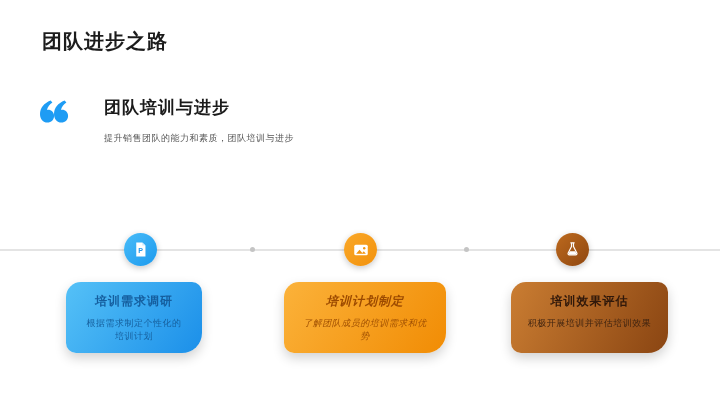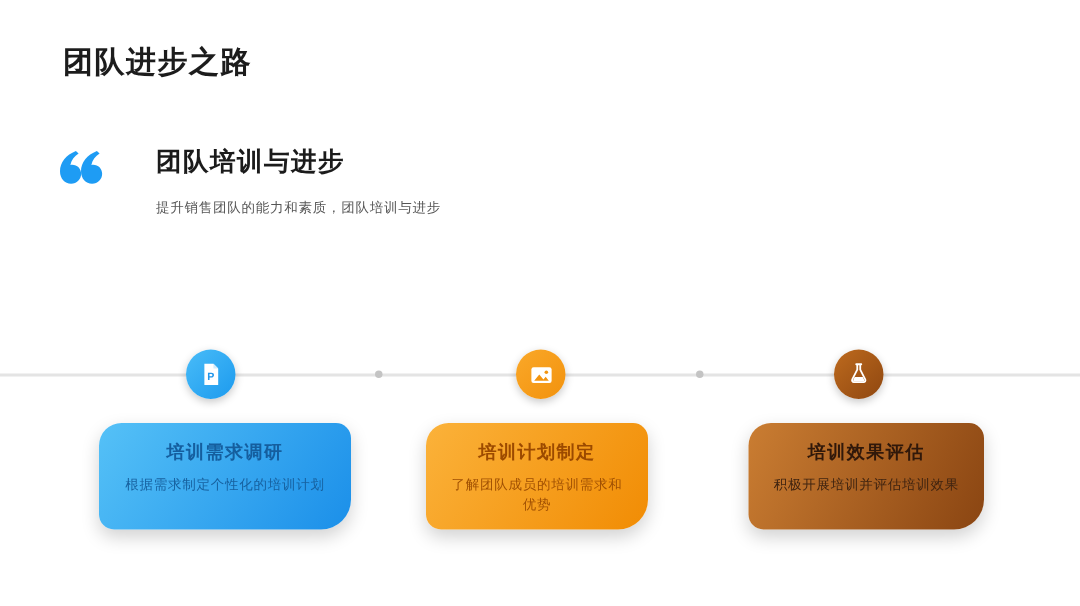--- a/index.html
+++ b/index.html
@@ -33,27 +33,27 @@
   .badge-1{left:124px;background:linear-gradient(135deg,#49bcf8 0%,#1c9aee 100%);}
   .badge-2{left:344px;background:linear-gradient(135deg,#faa829 0%,#f2920d 100%);}
   .badge-3{left:556px;background:linear-gradient(135deg,#bd6a1e 0%,#8f4710 100%);}
 
   .card{
     position:absolute;top:282px;height:71px;border-radius:15px 10px 20px 10px;
     text-align:center;box-shadow:0 5px 12px rgba(0,0,0,0.18);
   }
   .card-title{margin:11px 8px 0;font-size:12px;font-weight:700;letter-spacing:1px;}
   .card-text{margin:7px 16px 0;font-size:9px;line-height:12.5px;letter-spacing:0.5px;}
-  .card-1{left:66px;width:168px;background:linear-gradient(125deg,#55c1f7 0%,#1b8fe9 100%);}
+  .card-1{left:66px;width:136px;background:linear-gradient(125deg,#55c1f7 0%,#1b8fe9 100%);}
   .card-1 .card-title{color:#155e9e;}
   .card-1 .card-text{color:#17619f;}
-  .card-2{left:284px;width:148px;background:linear-gradient(125deg,#fbb23a 0%,#f18c04 100%);}
+  .card-2{left:284px;width:162px;background:linear-gradient(125deg,#fbb23a 0%,#f18c04 100%);font-style:italic;}
   .card-2 .card-title{color:#9c4a00;}
   .card-2 .card-text{color:#a05003;}
-  .card-3{left:499px;width:157px;background:linear-gradient(115deg,#ca7d32 0%,#8a4512 100%);}
+  .card-3{left:511px;width:157px;background:linear-gradient(115deg,#ca7d32 0%,#8a4512 100%);}
   .card-3 .card-title{color:#30180a;}
   .card-3 .card-text{color:#402410;}
 </style>
 </head>
 <body>
 
 <div class="slide">
 
   <h1 class="slide-title">团队进步之路</h1>
 

